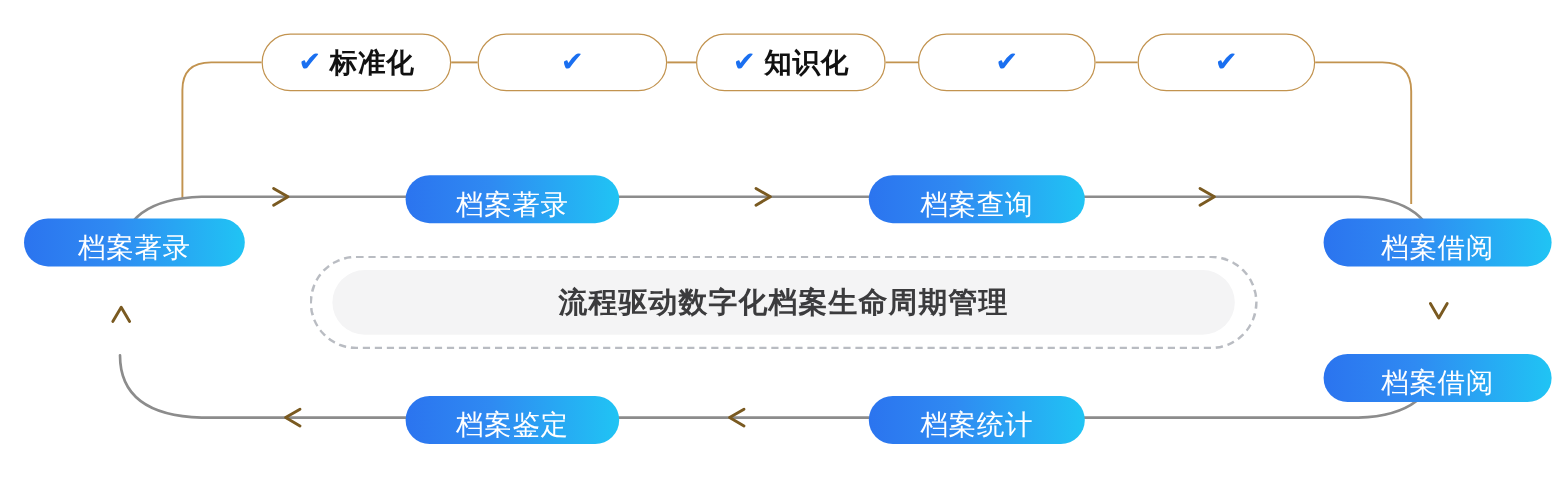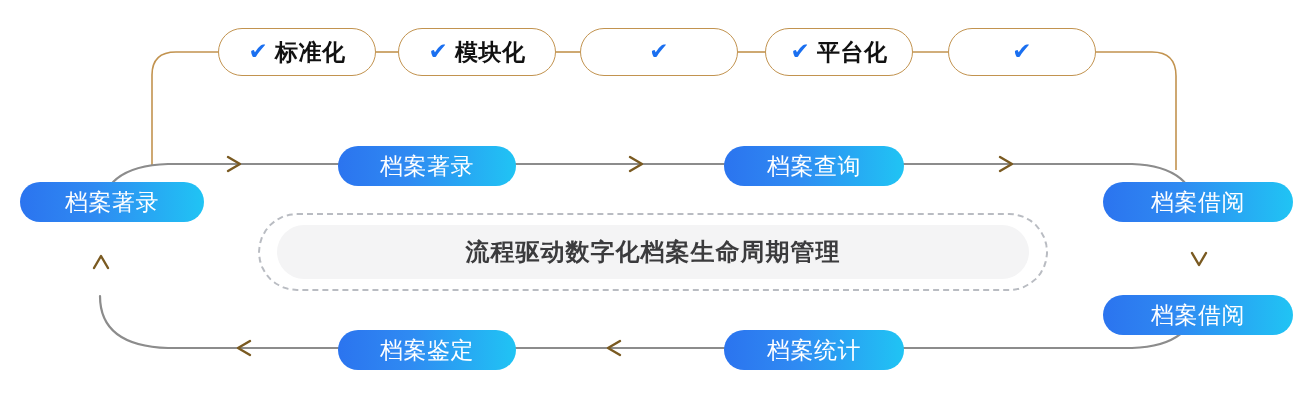--- a/index.html
+++ b/index.html
@@ -57,21 +57,21 @@
   }
 
   
   .stage-pill {
     position: absolute;
     box-sizing: border-box;
     height: 40px;
     border-radius: 22px;
     background: linear-gradient(90deg, #2b74ef 0%, #2f8af2 40%, #20c4f4 100%);
     display: flex;
-    align-items: center;
+    align-items: flex-end;
     justify-content: center;
     white-space: nowrap;
     padding: 0 20px;
   }
   .stage-label {
     color: #ffffff;
     font-size: 23px;
     font-weight: 500;
     letter-spacing: 0.5px;
   }
@@ -146,30 +146,29 @@
     </g>
   </svg>
 
   <div class="feature-pill" style="left:218px; top:28px; width:158px;">
     <span class="feature-check">✔</span>
     <span class="feature-label">标准化</span>
   </div>
 
   <div class="feature-pill" style="left:398px; top:28px; width:158px;">
     <span class="feature-check">✔</span>
-    <span class="feature-label">模块化</span>
   </div>
 
   <div class="feature-pill" style="left:580px; top:28px; width:158px;">
     <span class="feature-check">✔</span>
+    <span class="feature-label">知识化</span>
   </div>
 
   <div class="feature-pill" style="left:765px; top:28px; width:148px;">
     <span class="feature-check">✔</span>
-    <span class="feature-label">平台化</span>
   </div>
 
   <div class="feature-pill" style="left:948px; top:28px; width:148px;">
     <span class="feature-check">✔</span>
   </div>
 
   <div class="stage-pill" style="left:20px; top:182px; width:184px;">
     <span class="stage-label">档案著录</span>
   </div>
 

